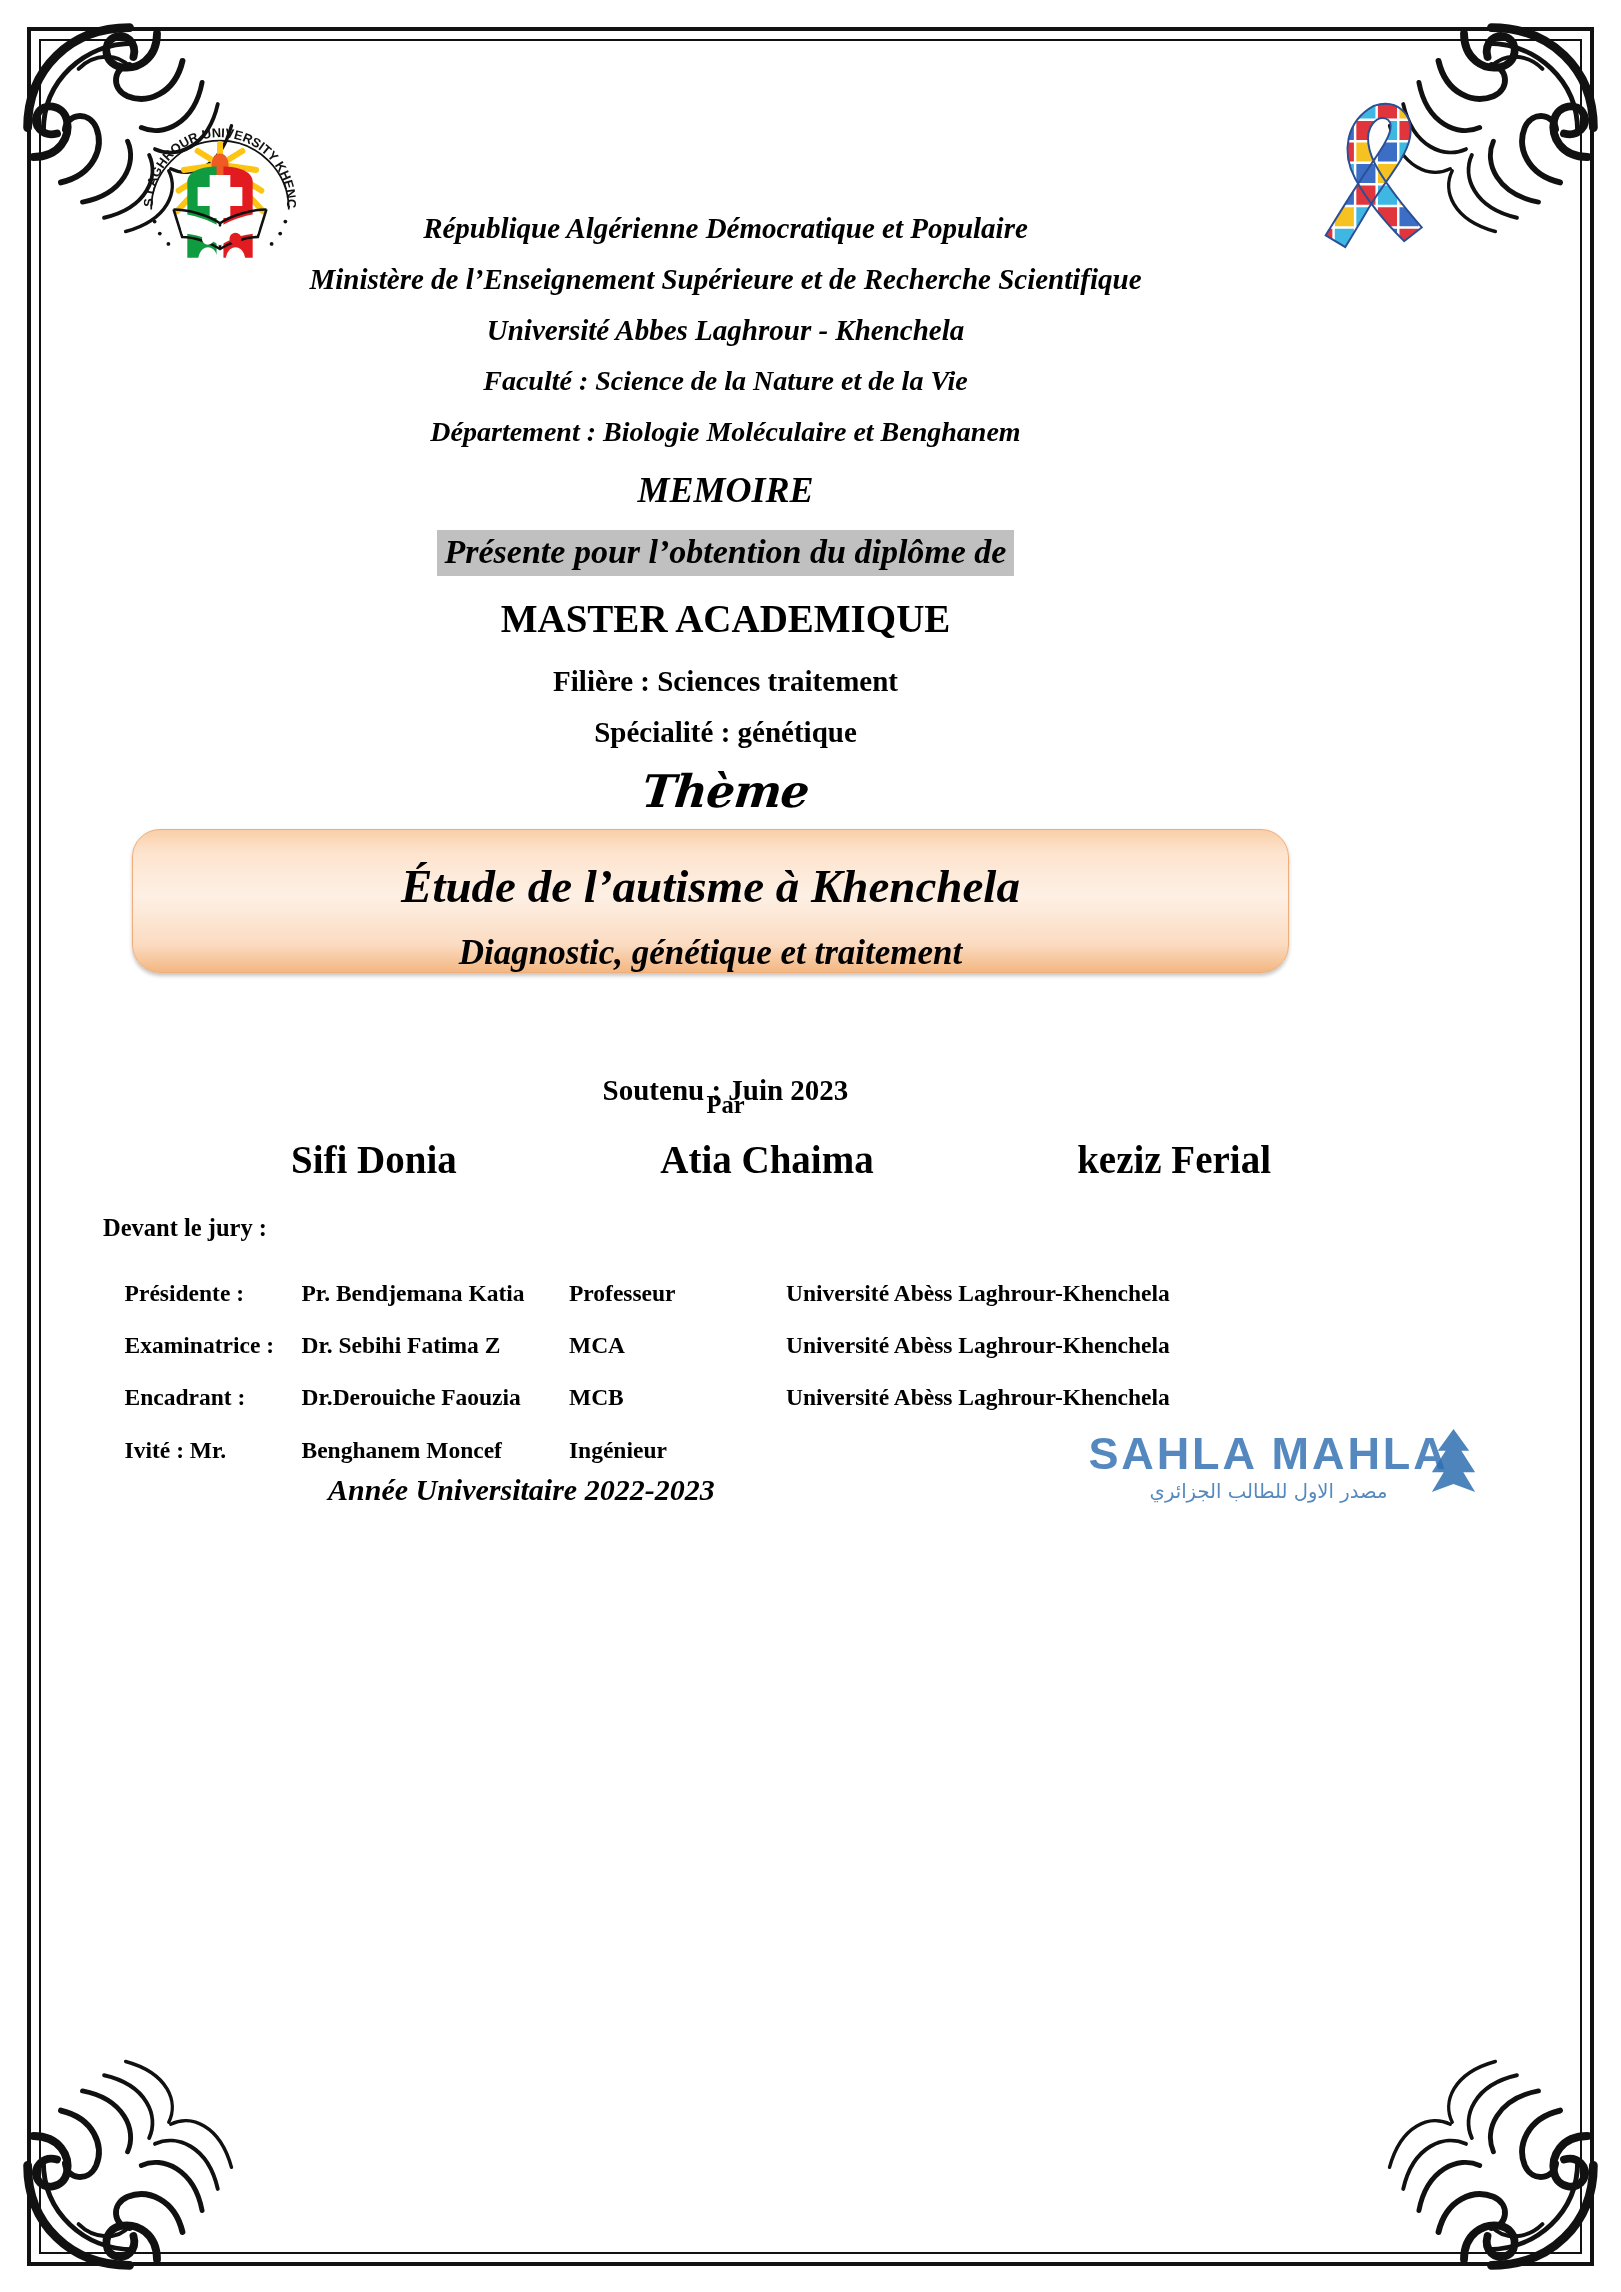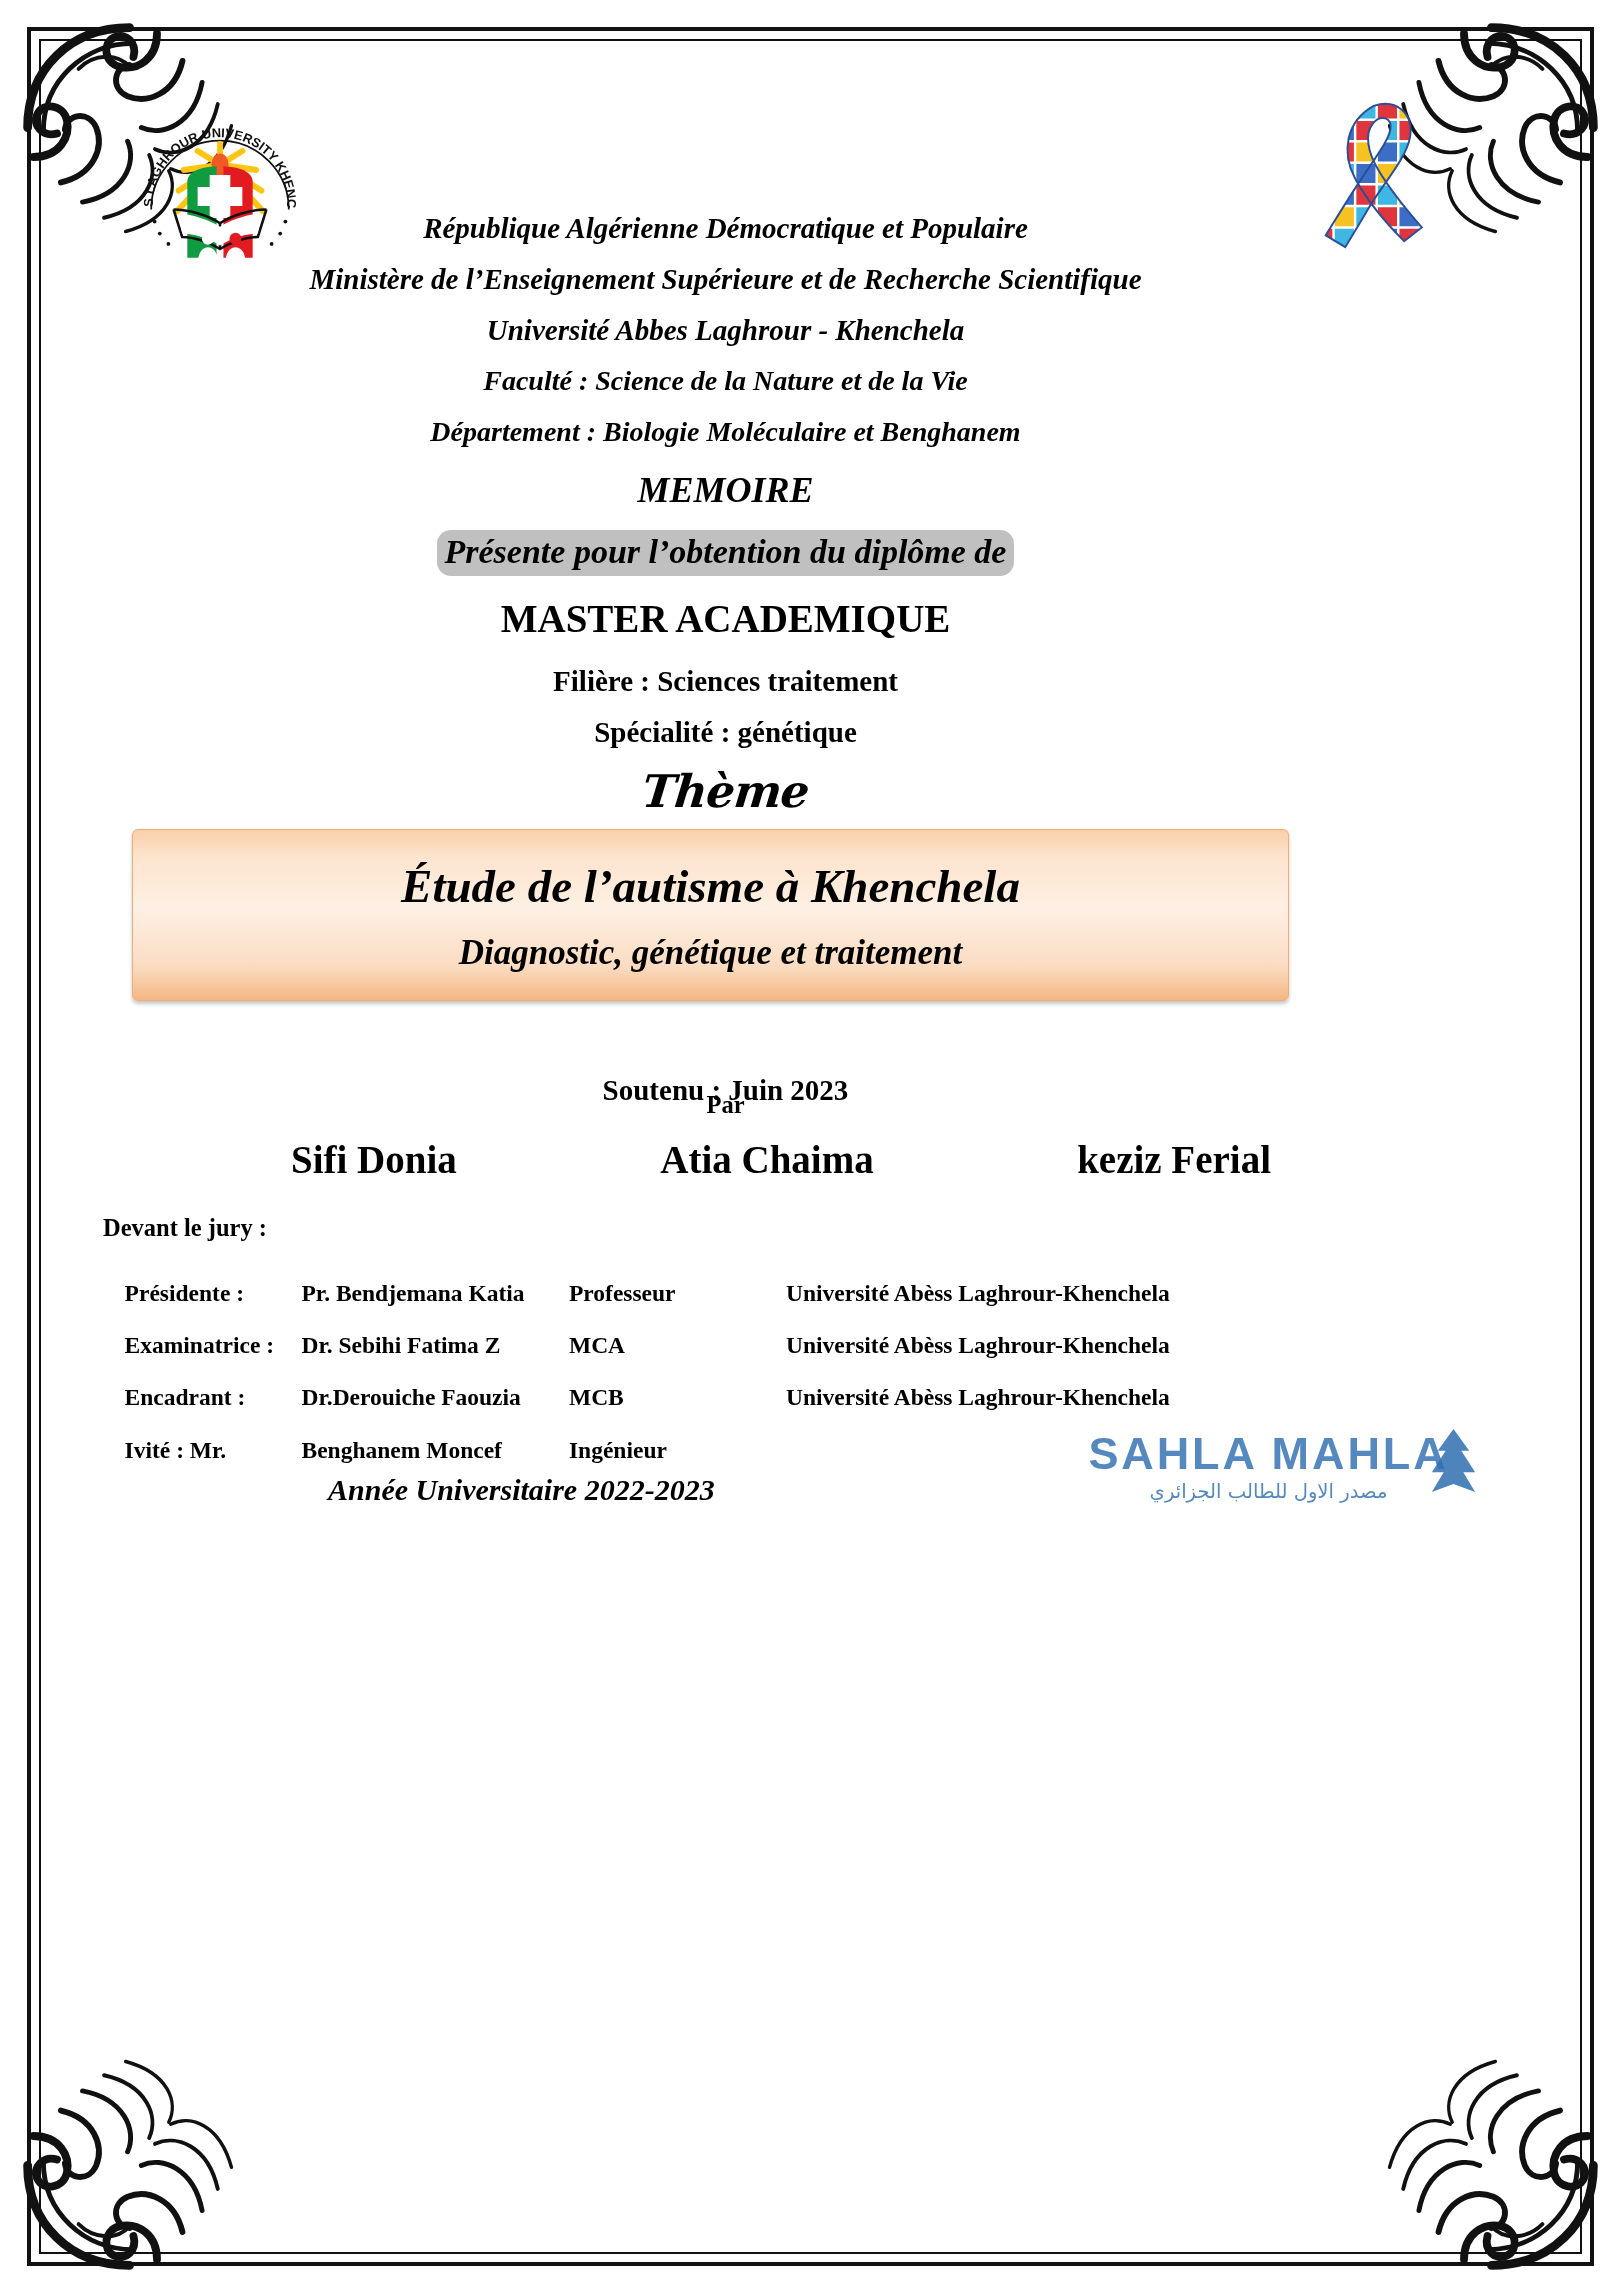--- a/index.html
+++ b/index.html
@@ -109,21 +109,20 @@
     text-align: center;
   }
   .presente {
     display: inline-block;
     background: #c0c0c0;
     font-style: italic;
     font-weight: bold;
     font-size: 34px;
     padding: 3.9px 7.8px 6.9px 7.8px;
     line-height: 1.05;
-    border-radius: 14px;
   }
 
   .master {
     position: absolute;
     left: 0; top: 527px; width: 1245px;
     text-align: center;
     font-weight: bold;
     font-size: 39px;
   }
 
@@ -152,22 +151,22 @@
     font-size: 45px;
     letter-spacing: -1px;
     transform: skewX(-6deg);
   }
 
   .title-box {
     position: absolute;
     left: 29px;
     top: 760px;
     width: 1157px;
-    height: 172px;
-    border-radius: 6px;
+    height: 144px;
+    border-radius: 28px;
     background: linear-gradient(to bottom,
         #f9cfa8 0%,
         #fde4ce 16%,
         #fdf0e4 46%,
         #fbdcc2 80%,
         #f3b782 100%);
     border: 1px solid #f0ad78;
     box-shadow: 0 2.9px 3.9px rgba(0,0,0,0.22);
     box-sizing: border-box;
   }

